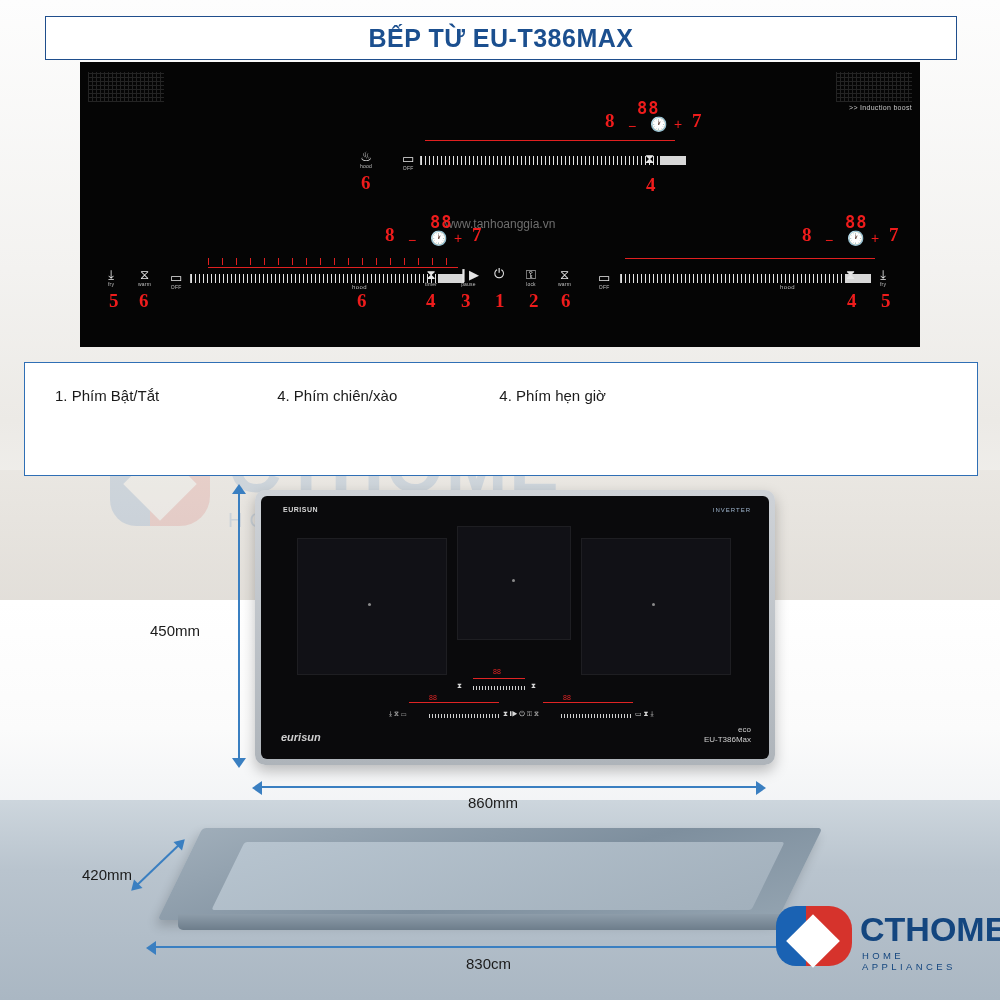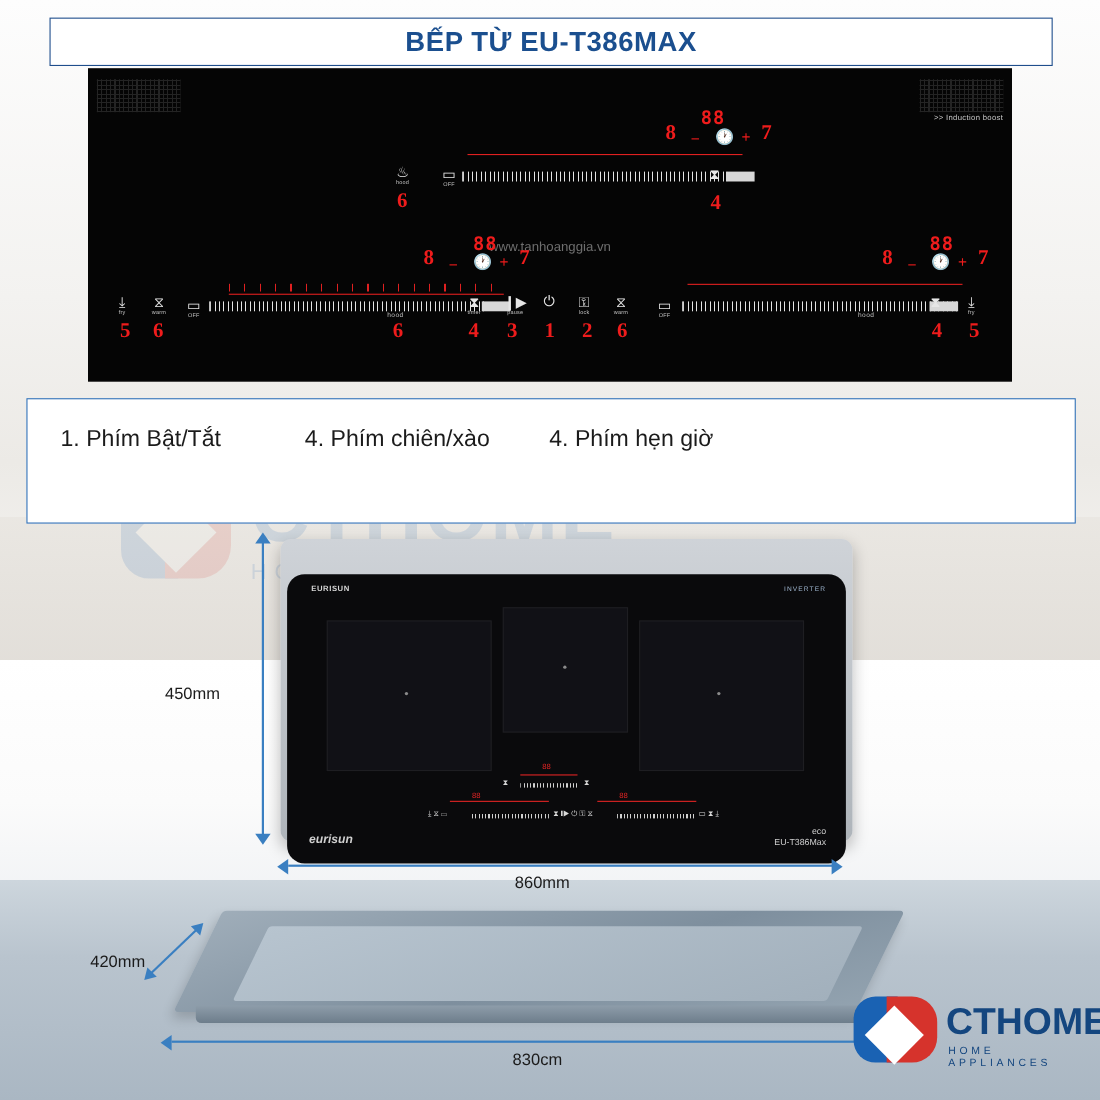--- a/index.html
+++ b/index.html
@@ -65,28 +65,28 @@
   .glyph small{display:block;font-size:5px;color:#c0c0c0;letter-spacing:.2px;margin-top:1px;}
   
   .disp{position:absolute;color:#ef1c1c;font-family:"DejaVu Sans Mono",monospace;font-size:17px;font-weight:bold;letter-spacing:1px;}
   .minus,.plus,.clock{position:absolute;color:#ef1c1c;font-size:14px;}
 
   
   .legend{position:absolute;left:24px;top:362px;width:952px;height:112px;
     background:#fff;border:1px solid #2f6fb5;}
   .legend .grid{display:grid;grid-template-columns:1fr 1fr 1fr 1.15fr;
     row-gap:22px;padding:24px 0 0 30px;}
-  .legend .item{font-size:21px;color:#1b1b1b;}
+  .legend .item{font-size:15px;color:#1b1b1b;}
 
   
   .prod-wrap{position:absolute;left:255px;top:490px;width:520px;height:280px;}
   .hob{position:absolute;left:0;top:0;width:520px;height:275px;border-radius:10px;
     background:linear-gradient(180deg,#cfd3d8,#aeb4ba);padding:6px;box-sizing:border-box;
     box-shadow:0 6px 14px rgba(0,0,0,.25);}
-  .hob-glass{width:100%;height:100%;border-radius:16px;background:#0a0a0c;position:relative;overflow:hidden;margin-top:26px;}
+  .hob-glass{width:100%;height:100%;border-radius:6px;background:#0a0a0c;position:relative;overflow:hidden;}
   .zone{position:absolute;border:1px solid #1e1e22;background:#111116;}
   .zone .dot{position:absolute;width:3px;height:3px;border-radius:50%;background:#8a8a8a;}
   .brand-tl{position:absolute;left:22px;top:10px;color:#d6d6d6;font-size:7px;font-weight:bold;letter-spacing:.5px;}
   .brand-tr{position:absolute;right:18px;top:11px;color:#9fb6cf;font-size:6px;letter-spacing:1px;}
   .brand-bl{position:absolute;left:20px;bottom:16px;color:#cfcfcf;font-size:11px;font-style:italic;font-weight:bold;}
   .brand-br{position:absolute;right:18px;bottom:14px;color:#cfcfcf;font-size:8px;text-align:right;line-height:1.25;}
   .mini-ctrl{position:absolute;color:#d9d9d9;font-size:7px;}
   .mini-red{position:absolute;color:#e02424;font-size:7px;}
   .mini-bar{position:absolute;height:4px;background:repeating-linear-gradient(90deg,#d0d0d0 0 1px,transparent 1px 3px);}
   .mini-redbar{position:absolute;height:1px;background:#e02424;}

